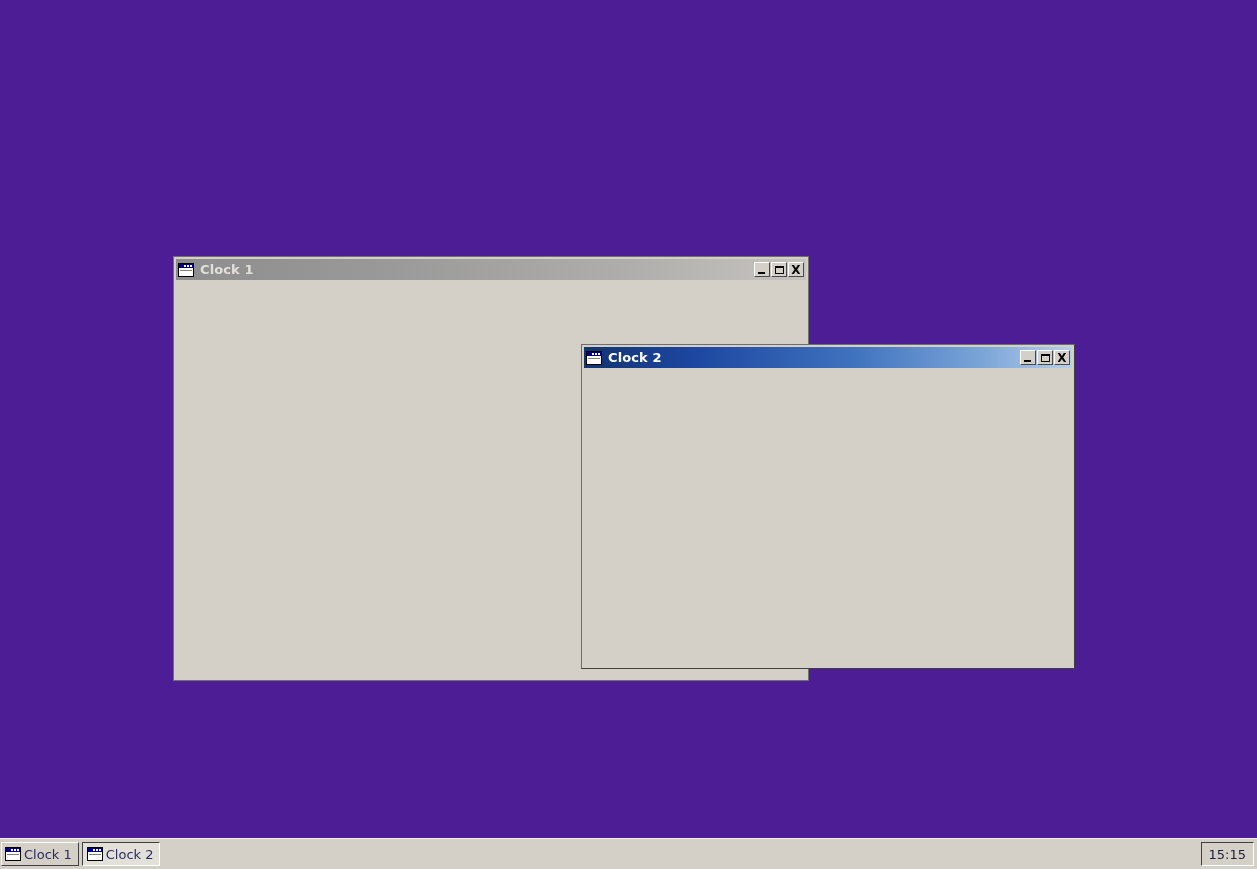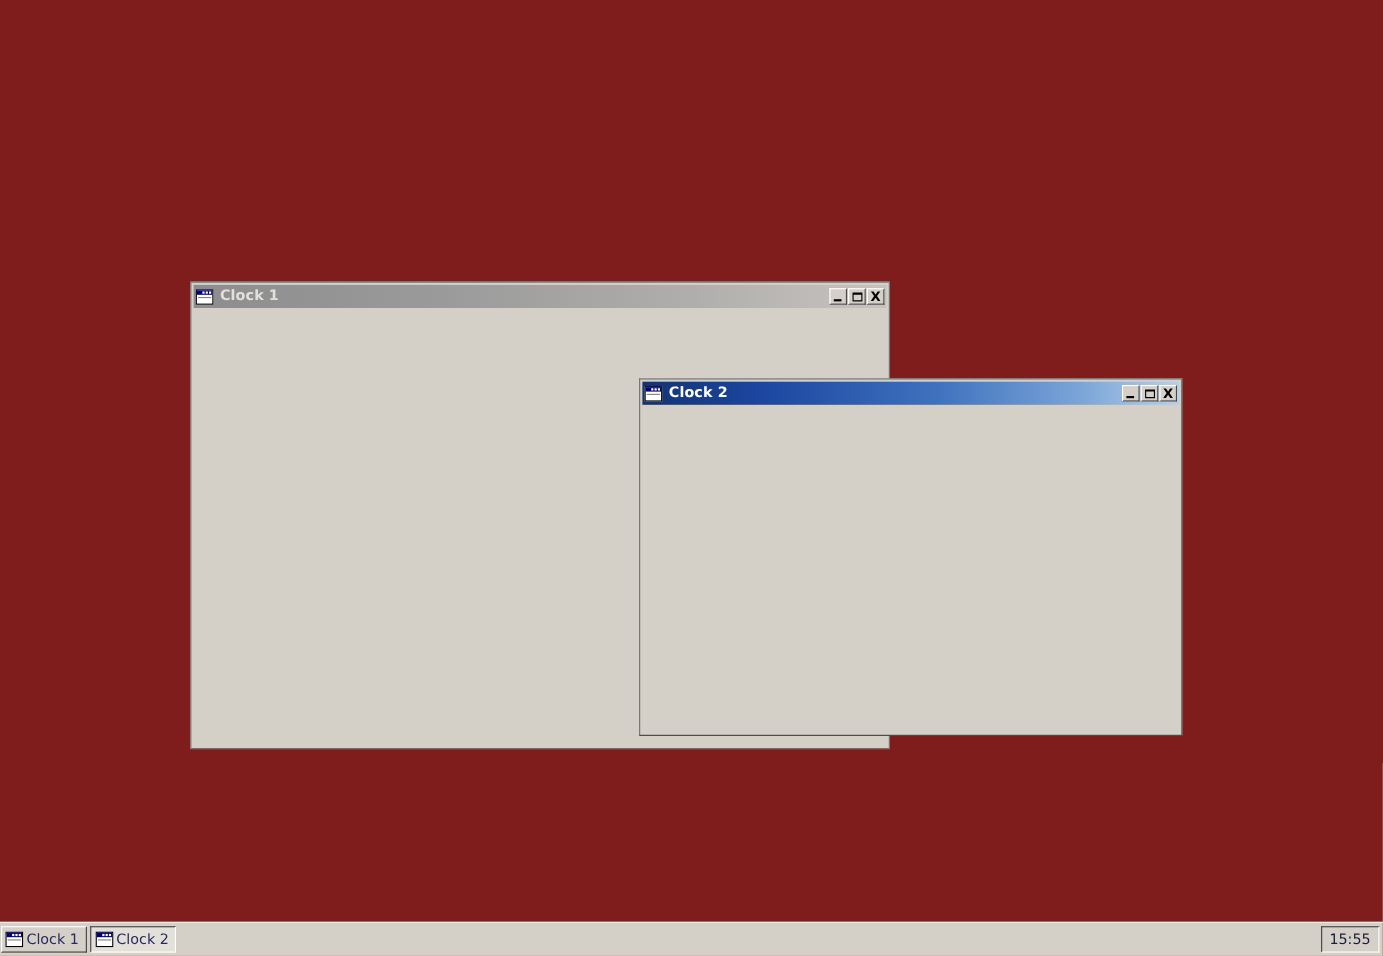--- a/index.html
+++ b/index.html
@@ -15,21 +15,21 @@
     font-size: 13px;
     -webkit-font-smoothing: none;
   }
 
   
   #desktop {
     position: absolute;
     left: 0; top: 0;
     width: 1257px;
     height: 869px;
-    background: #7f1d1d;
+    background: #4c1d95;
   }
 
   
   .window {
     position: absolute;
     box-sizing: border-box;
     background: #d4d0c8;
     border: 1px solid #4a4a4a;
     border-top-color: #6e6e6e;
     border-left-color: #6e6e6e;
@@ -339,17 +339,17 @@
               </span>
             <span class="body"></span>
           </span>
         </span>
         <span class="task-label">Clock 2</span>
       </div>
 
     </div>
 
     <div class="tray">
-      <span>15:55</span>
+      <span>15:15</span>
     </div>
   </div>
 
 </div>
 
 </body></html>

